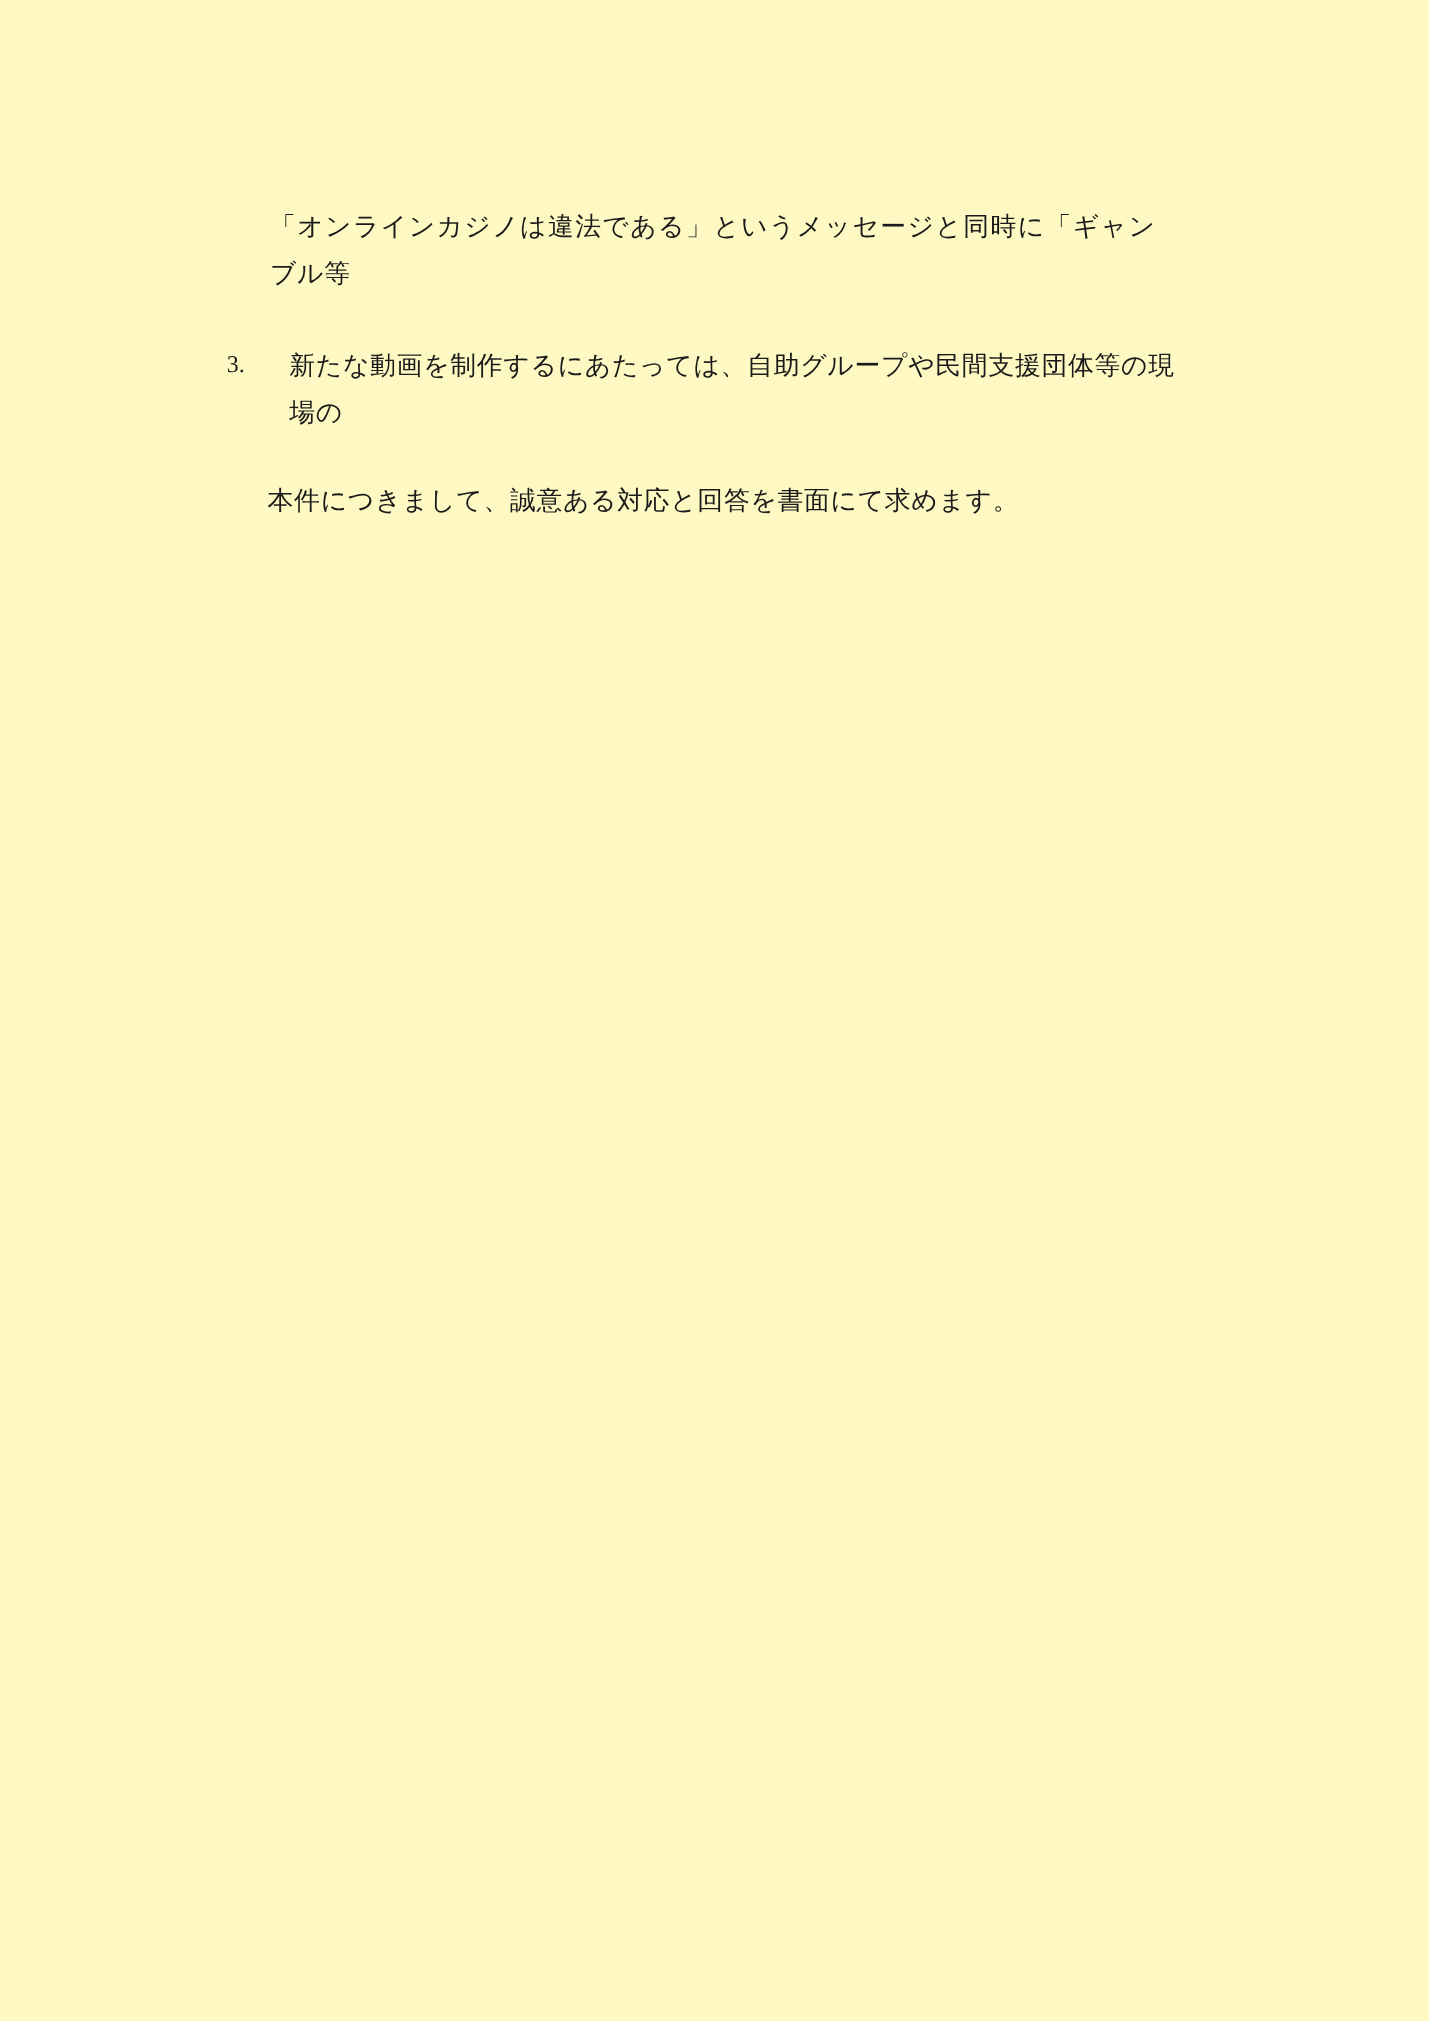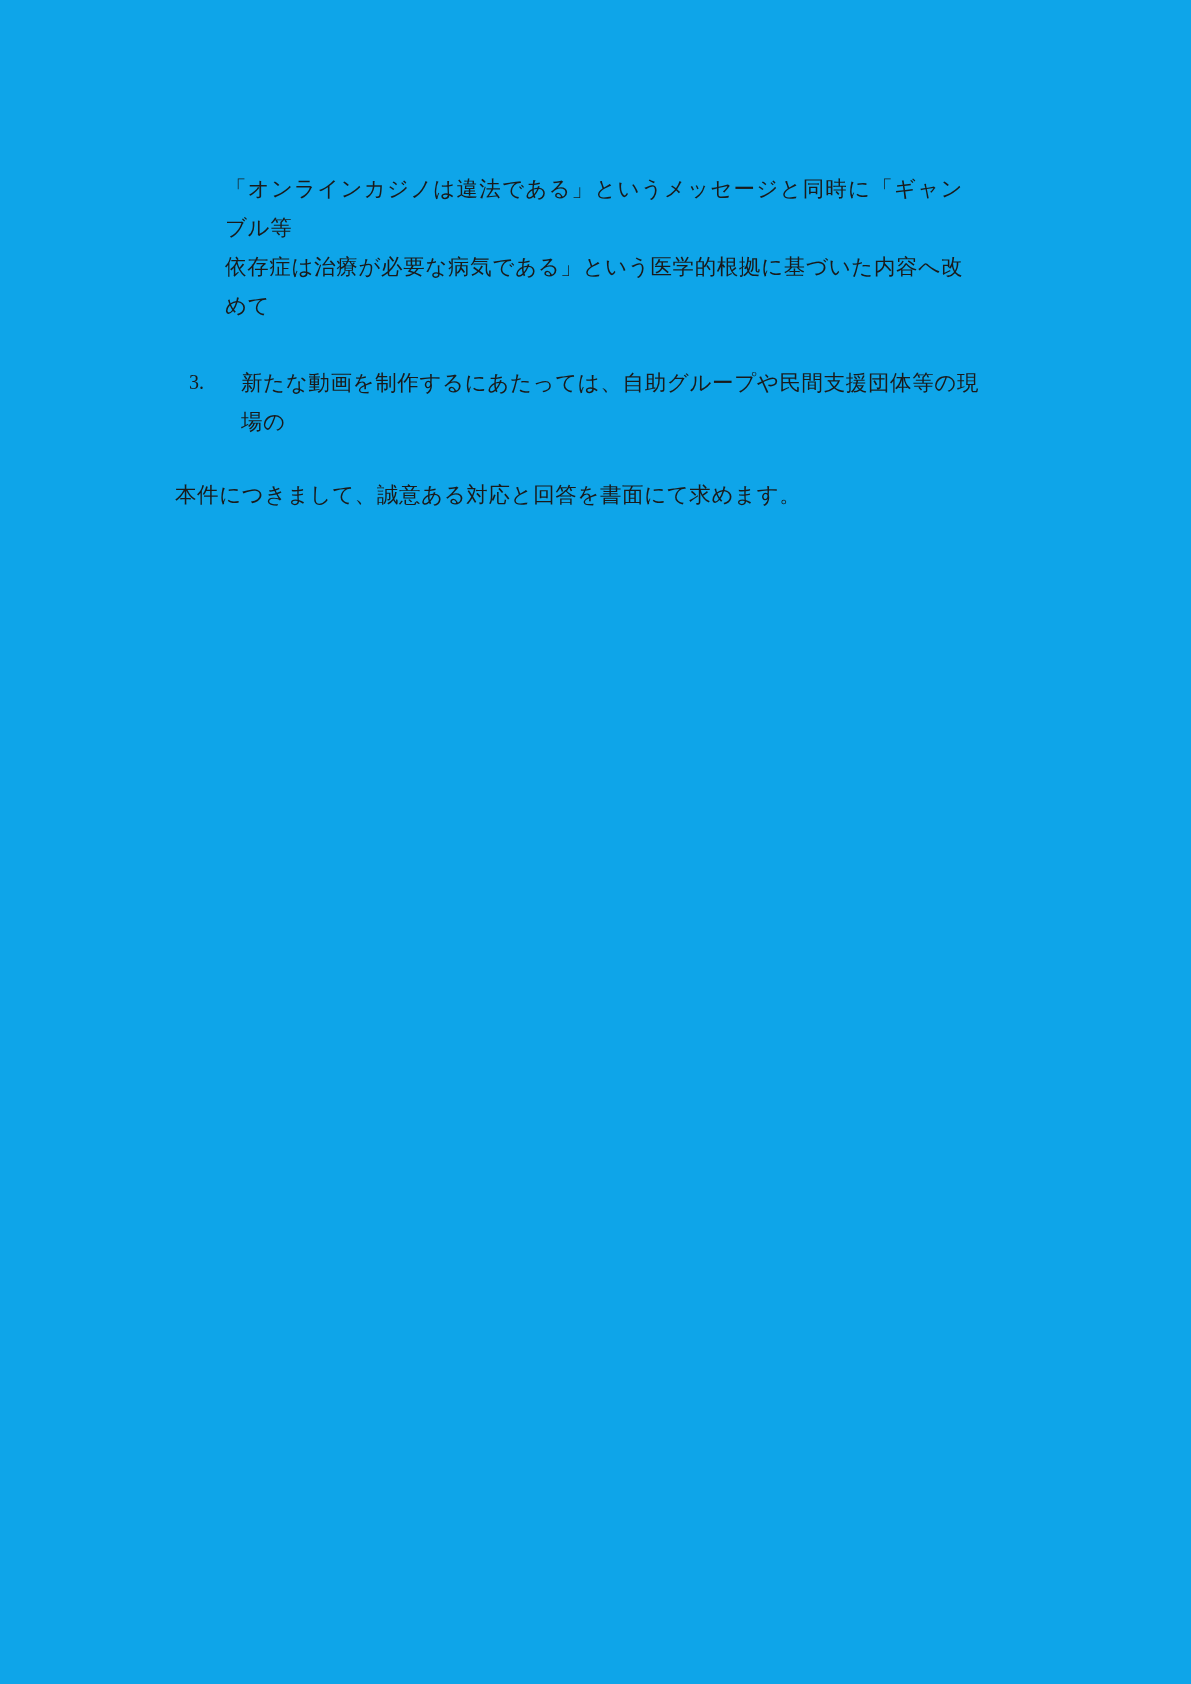--- a/index.html
+++ b/index.html
@@ -8,21 +8,21 @@
     background: #ffffff;
   }
   body {
     font-family: "Liberation Serif", "DejaVu Serif", serif;
     color: #1a1a1a;
   }
   .page {
     position: relative;
     width: 1191px;
     height: 1684px;
-    background: #0ea5e9;
+    background: #fef9c3;
     overflow: hidden;
     box-sizing: border-box;
   }
   .content {
     position: absolute;
     left: 175px;
     top: 170px;
     width: 830px;
   }
 
@@ -72,31 +72,31 @@
   }
   .num-item .body .tight {
     display: block;
   }
 
   .closing {
     margin-top: 34px;
     font-size: 21.5px;
     line-height: 39px;
     letter-spacing: 0.6px;
+    margin-left: 48px;
   }
 </style>
 </head>
 <body>
 
 <div class="page">
   <div class="content">
 
     <div class="cont-block">
       <p>「オンラインカジノは違法である」というメッセージと同時に「ギャンブル等</p>
-      <p>依存症は治療が必要な病気である」という医学的根拠に基づいた内容へ改めて</p>
     </div>
 
     <div class="num-item">
       <span class="num">3.</span>
       <div class="body">
         <span class="tight">新たな動画を制作するにあたっては、自助グループや民間支援団体等の現場の</span>
       </div>
     </div>
 
     <p class="closing">本件につきまして、誠意ある対応と回答を書面にて求めます。</p>

